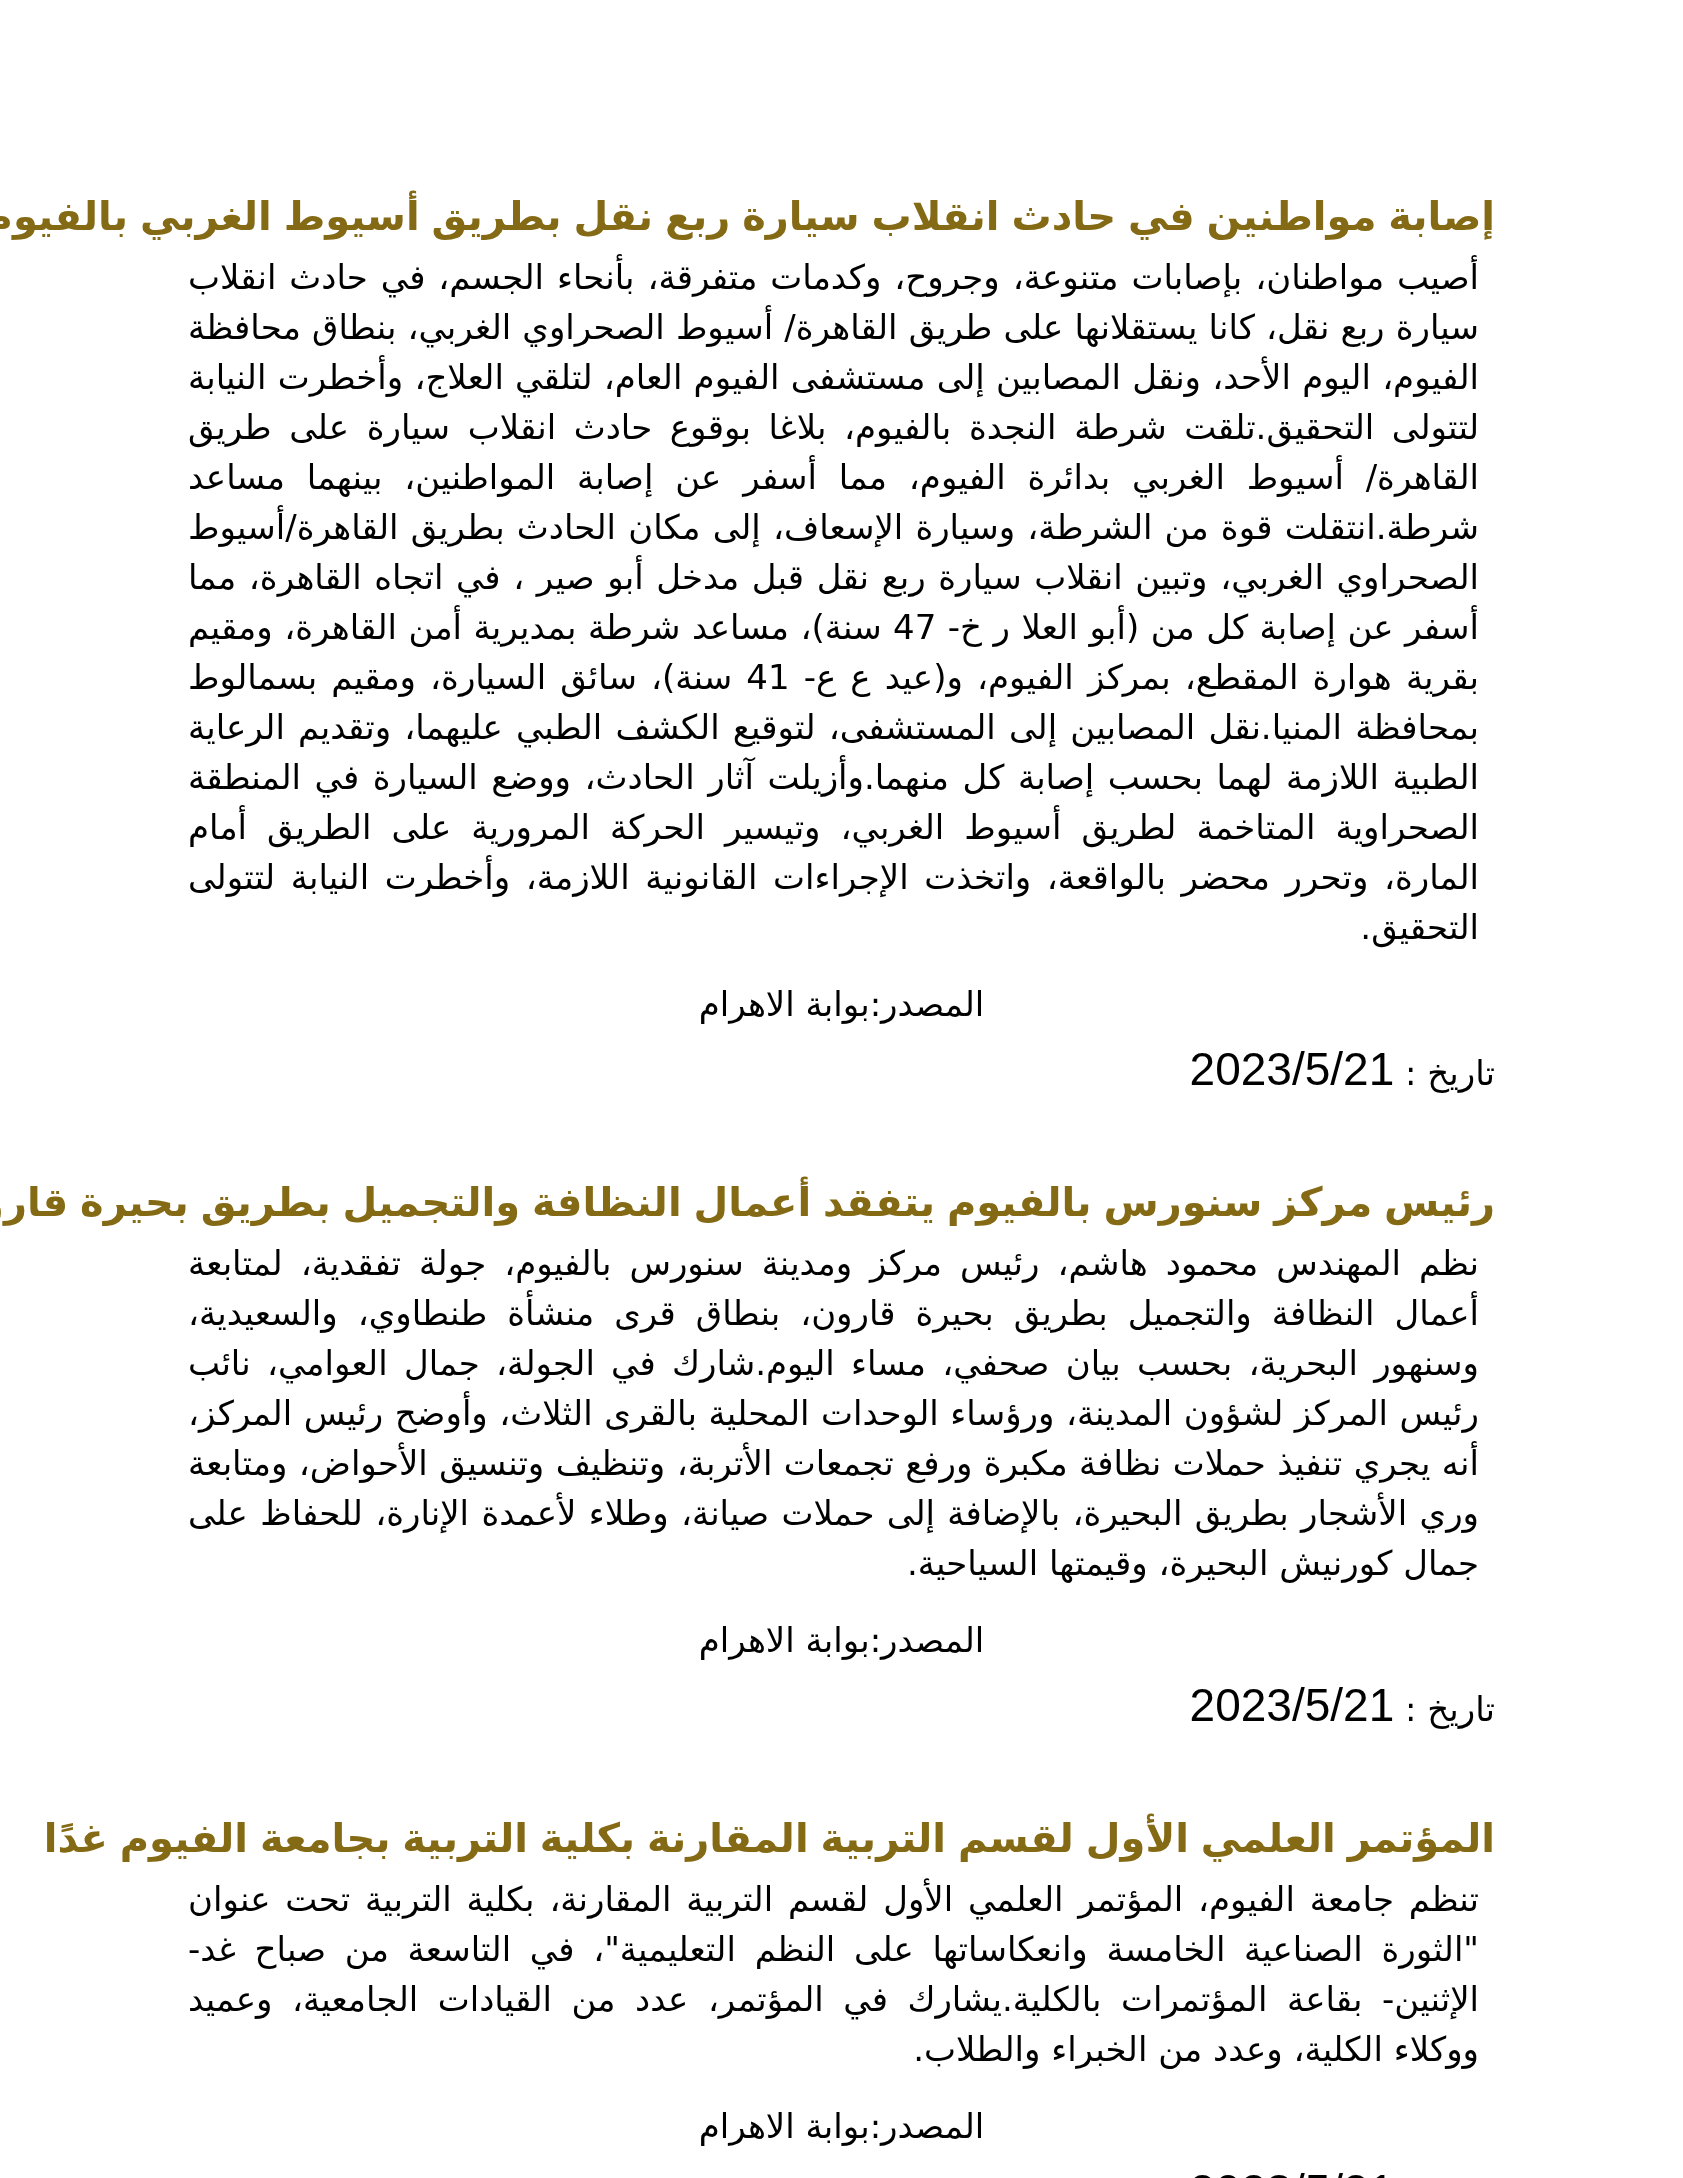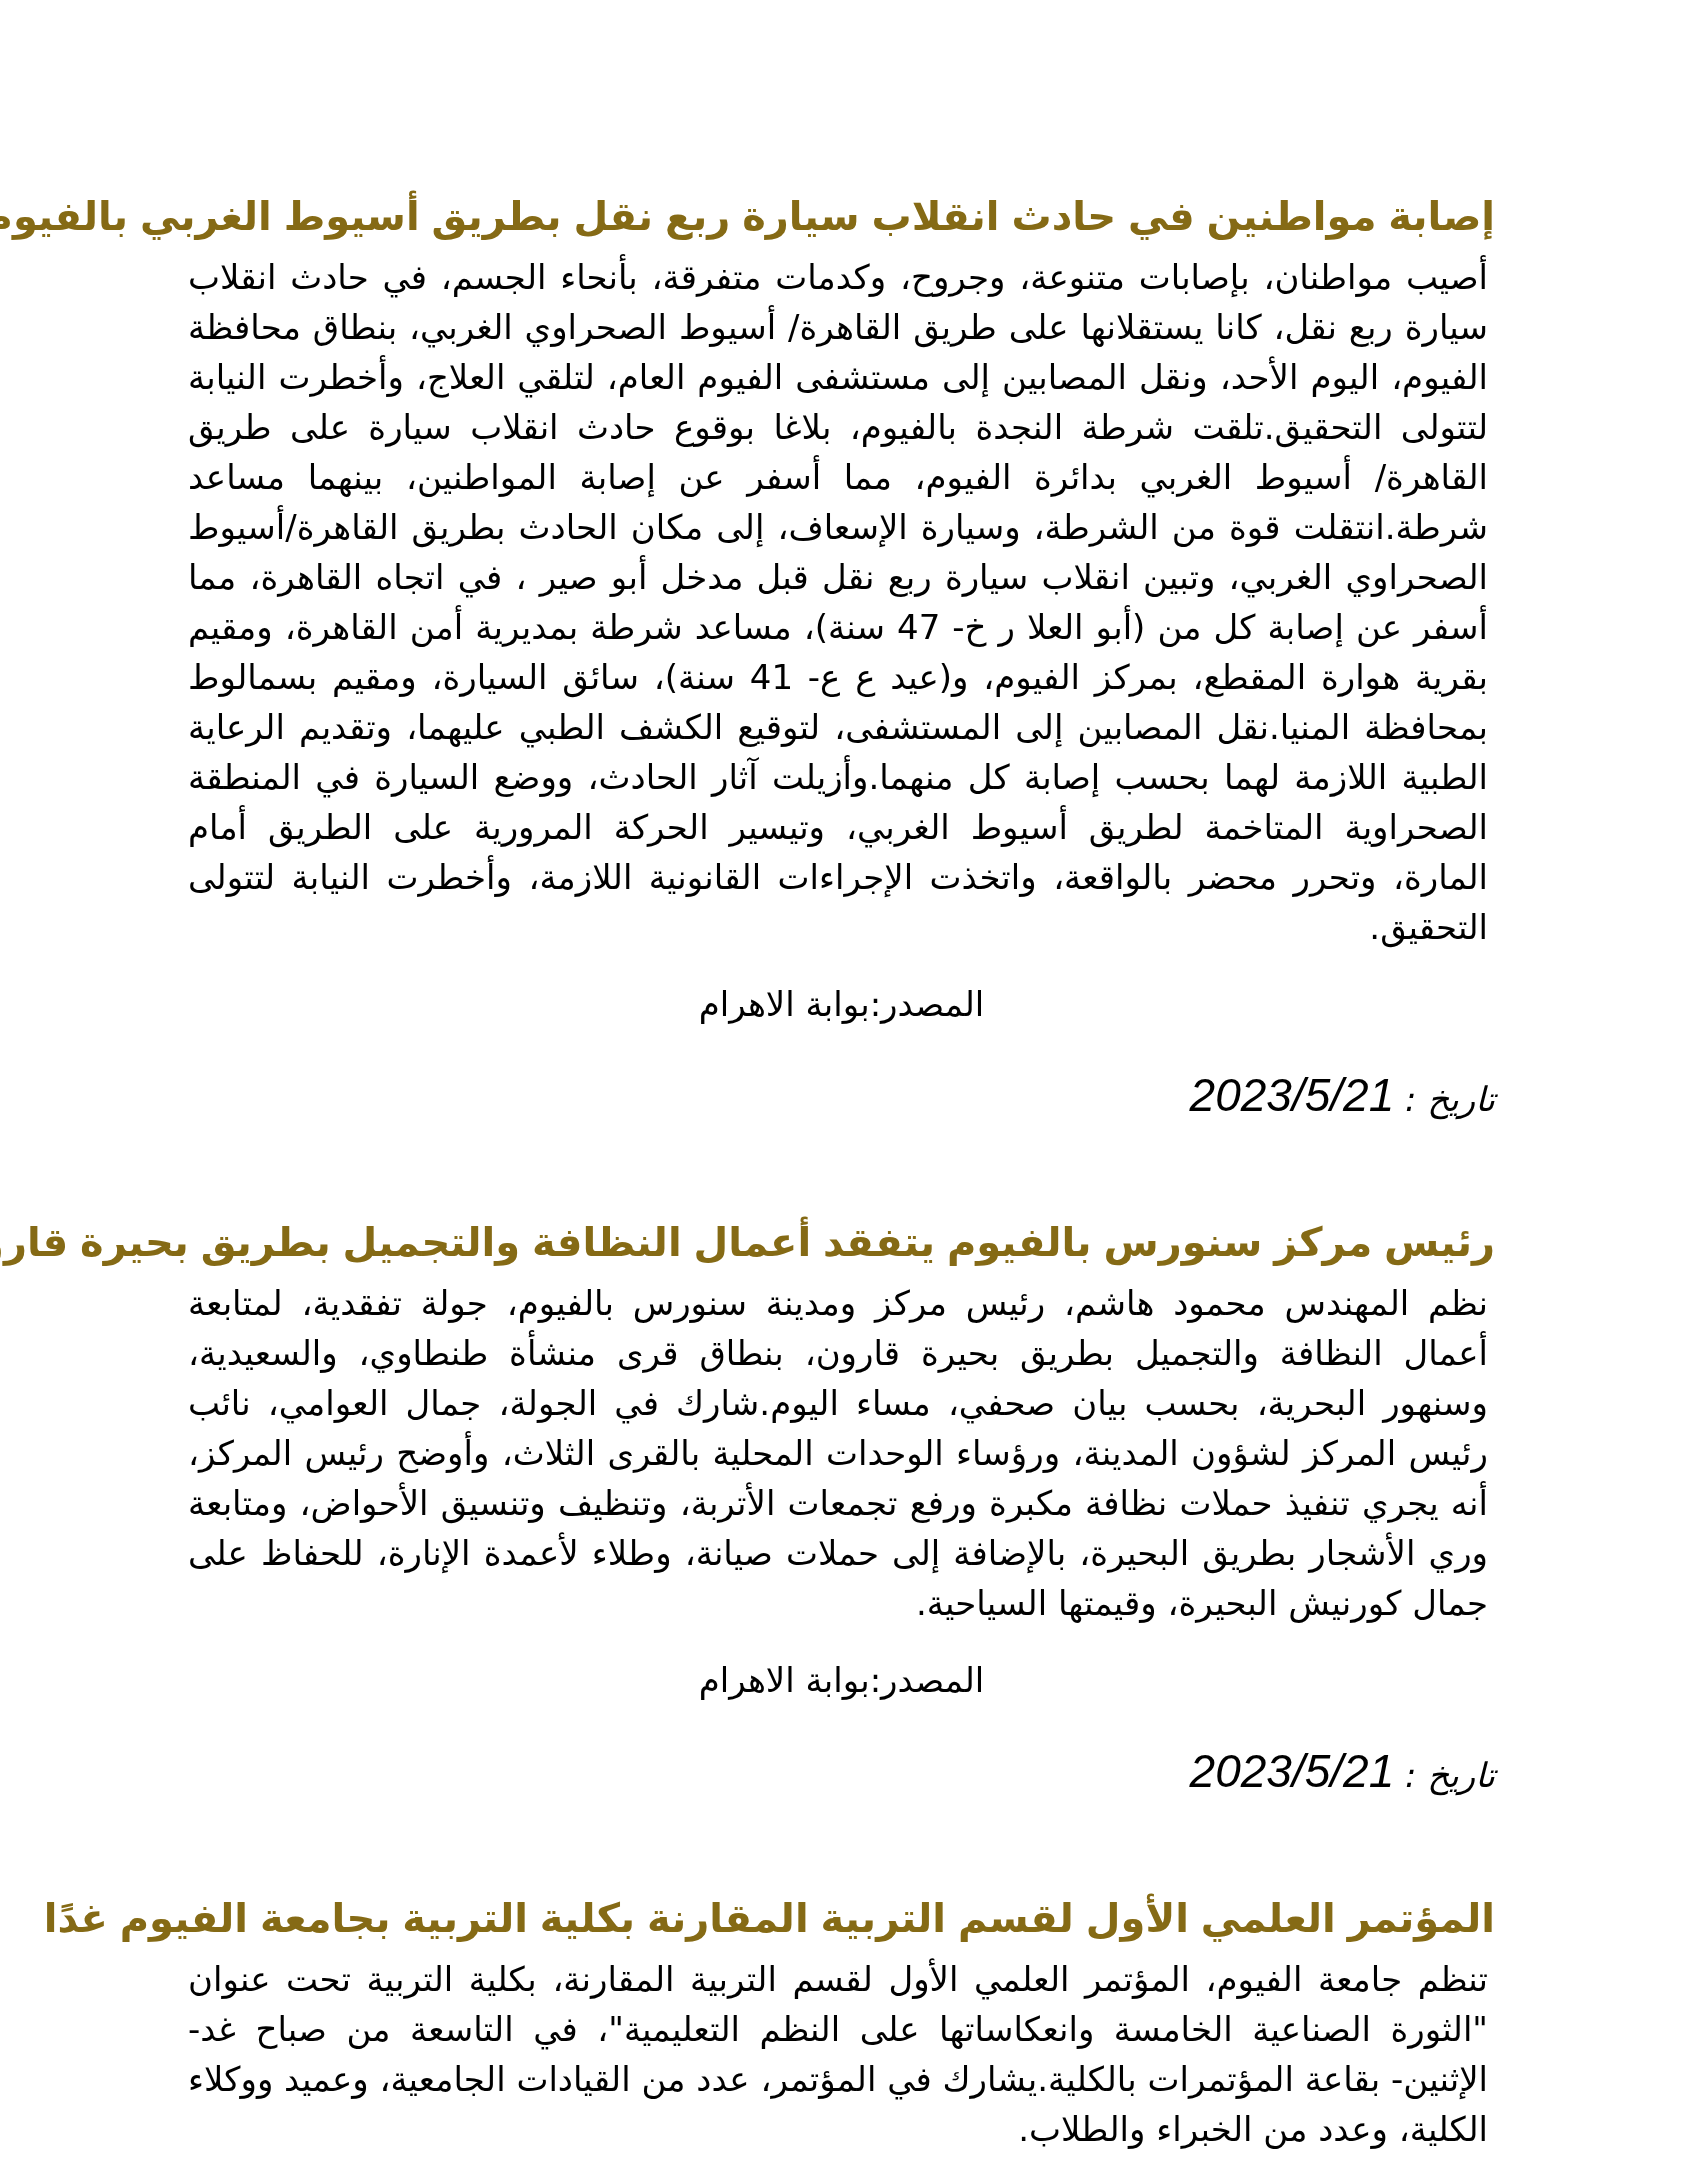--- a/index.html
+++ b/index.html
@@ -28,38 +28,37 @@
     margin: 0 0 10px 0;
     font-size: 40px;
     line-height: 51px;
     font-weight: bold;
     color: #856a15;
     text-align: center;
     white-space: nowrap;
     word-spacing: -2px;
   }
   .article-body {
-    margin: 6px 7px 0 0;
+    margin: 6px 16px 0 0;
     font-size: 34px;
     line-height: 50px;
     text-align: justify;
     text-justify: inter-word;
   }
   .source-line {
     margin: 30px 0 0 0;
     font-size: 34px;
     line-height: 44px;
     text-align: center;
   }
   .date-line {
-    margin: 34px 0 0 0;
+    margin: 22px 0 0 0;
     font-size: 34px;
-    line-height: 70px;
+    line-height: 42px;
     text-align: right;
-    font-style: italic;
   }
   .date-num {
     font-family: "Liberation Sans", "DejaVu Sans", sans-serif;
     font-size: 46px;
     direction: ltr;
     unicode-bidi: embed;
   }
 </style>
 </head>
 <body>

